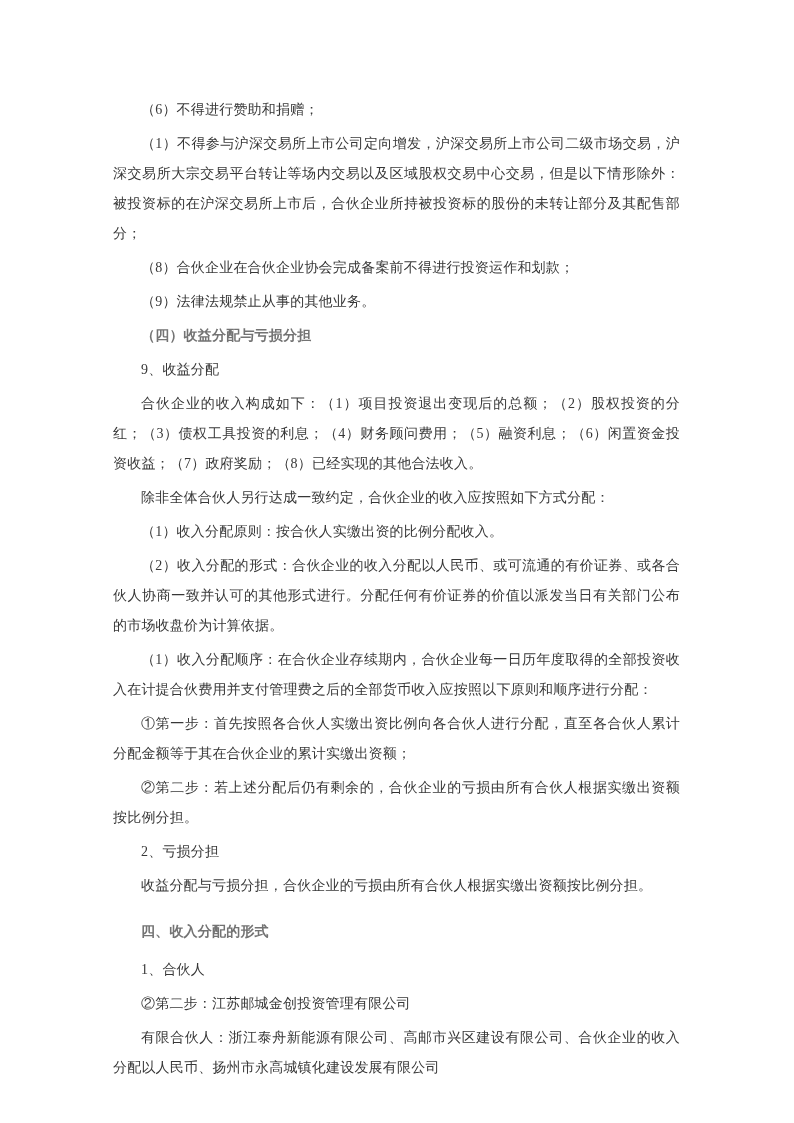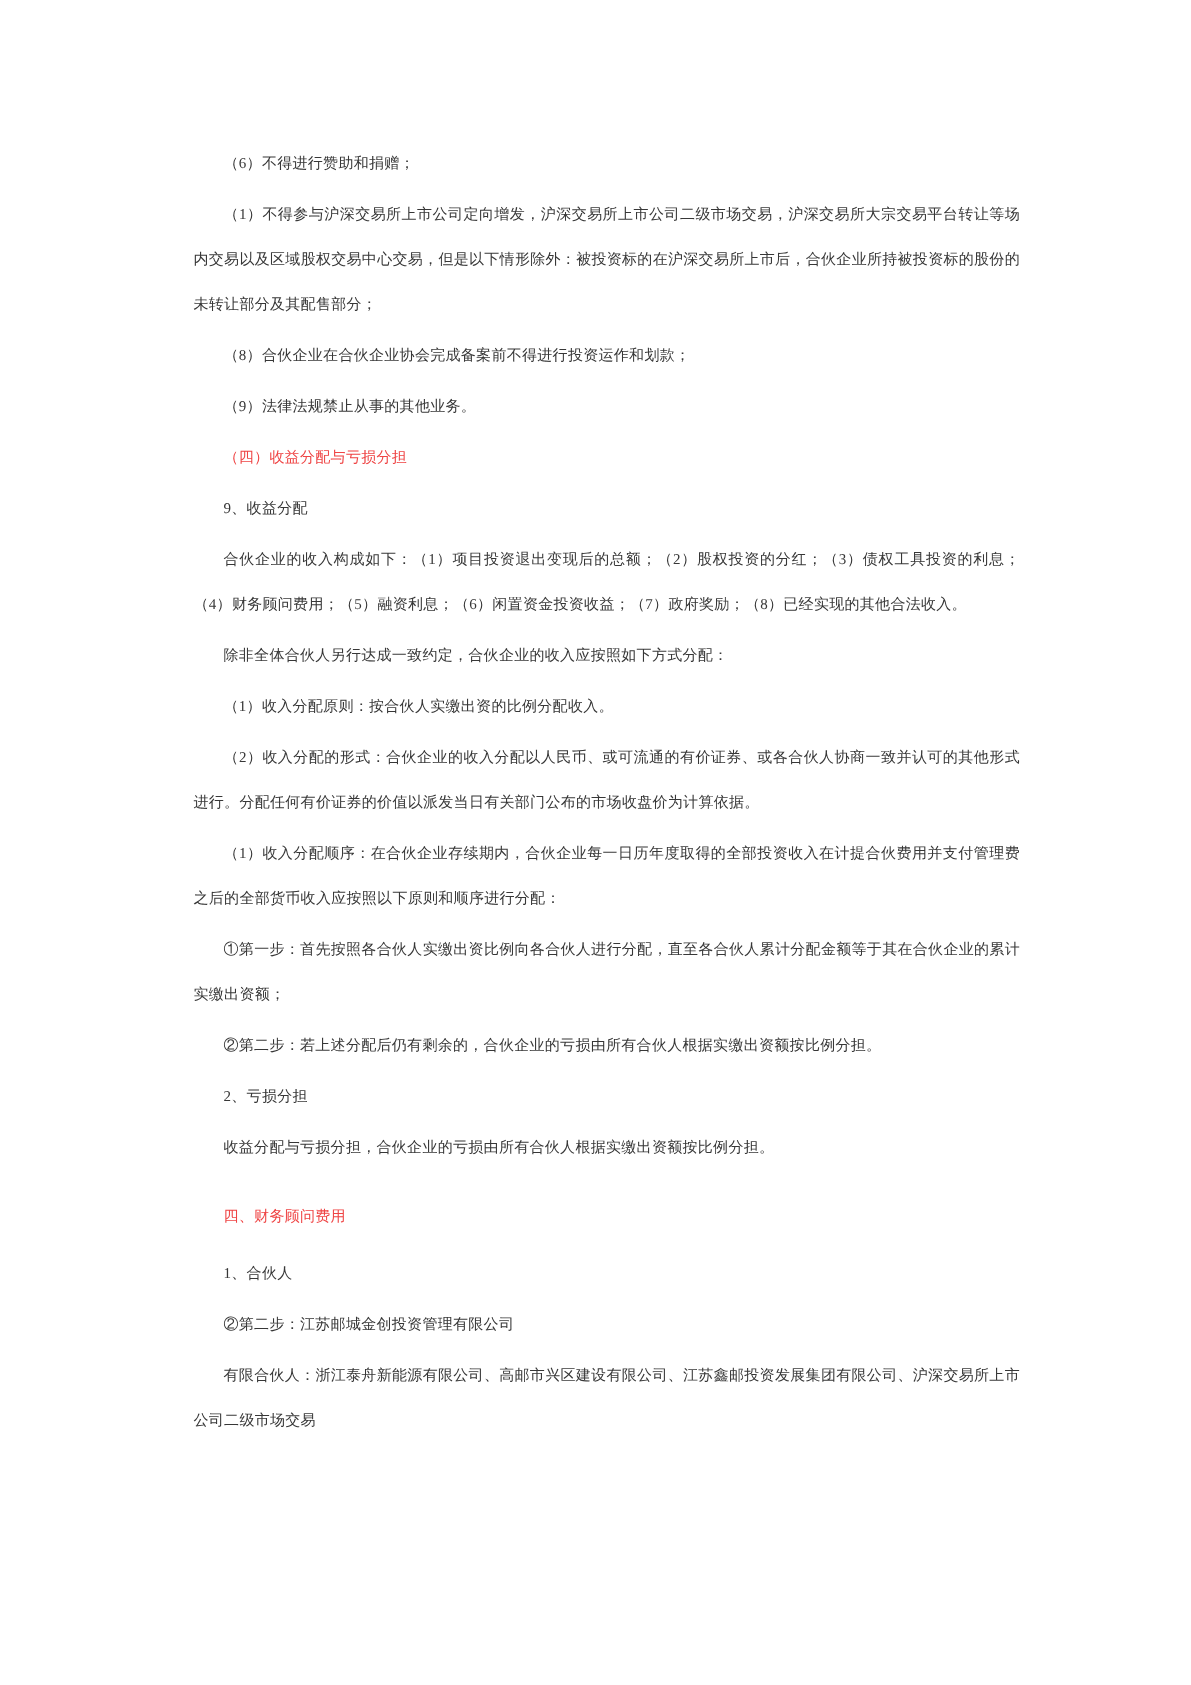--- a/index.html
+++ b/index.html
@@ -12,31 +12,31 @@
     width: 794px;
     height: 1123px;
     background: #ffffff;
     box-sizing: border-box;
     padding: 95px 114px 0 113px;
     overflow: hidden;
     font-family: "Liberation Serif", "DejaVu Serif", serif;
     color: #373737;
   }
   .para {
-    margin: 0 0 4px 16px;
-    font-size: 10px;
+    margin: 0 0 4px 0;
+    font-size: 14px;
     line-height: 30px;
     text-align: justify;
     text-indent: 2em;
     word-break: break-all;
     letter-spacing: 0.2px;
   }
   .para.bold {
-    font-weight: normal;
-    color: #ef4444;
+    font-weight: bold;
+    color: #737373;
   }
   .para.major-heading {
     margin-top: 16px;
     margin-bottom: 8px;
   }
   .para.after-major {
     margin-top: 8px;
   }
 </style>
 </head>
@@ -51,17 +51,17 @@
   <p class="para">9、收益分配</p>
   <p class="para">合伙企业的收入构成如下：（1）项目投资退出变现后的总额；（2）股权投资的分红；（3）债权工具投资的利息；（4）财务顾问费用；（5）融资利息；（6）闲置资金投资收益；（7）政府奖励；（8）已经实现的其他合法收入。</p>
   <p class="para">除非全体合伙人另行达成一致约定，合伙企业的收入应按照如下方式分配：</p>
   <p class="para">（1）收入分配原则：按合伙人实缴出资的比例分配收入。</p>
   <p class="para">（2）收入分配的形式：合伙企业的收入分配以人民币、或可流通的有价证券、或各合伙人协商一致并认可的其他形式进行。分配任何有价证券的价值以派发当日有关部门公布的市场收盘价为计算依据。</p>
   <p class="para">（1）收入分配顺序：在合伙企业存续期内，合伙企业每一日历年度取得的全部投资收入在计提合伙费用并支付管理费之后的全部货币收入应按照以下原则和顺序进行分配：</p>
   <p class="para">①第一步：首先按照各合伙人实缴出资比例向各合伙人进行分配，直至各合伙人累计分配金额等于其在合伙企业的累计实缴出资额；</p>
   <p class="para">②第二步：若上述分配后仍有剩余的，合伙企业的亏损由所有合伙人根据实缴出资额按比例分担。</p>
   <p class="para">2、亏损分担</p>
   <p class="para">收益分配与亏损分担，合伙企业的亏损由所有合伙人根据实缴出资额按比例分担。</p>
-  <p class="para bold major-heading">四、财务顾问费用</p>
+  <p class="para bold major-heading">四、收入分配的形式</p>
   <p class="para after-major">1、合伙人</p>
   <p class="para">②第二步：江苏邮城金创投资管理有限公司</p>
-  <p class="para">有限合伙人：浙江泰舟新能源有限公司、高邮市兴区建设有限公司、江苏鑫邮投资发展集团有限公司、沪深交易所上市公司二级市场交易</p>
+  <p class="para">有限合伙人：浙江泰舟新能源有限公司、高邮市兴区建设有限公司、合伙企业的收入分配以人民币、扬州市永高城镇化建设发展有限公司</p>
 </div>
 
 </body></html>

